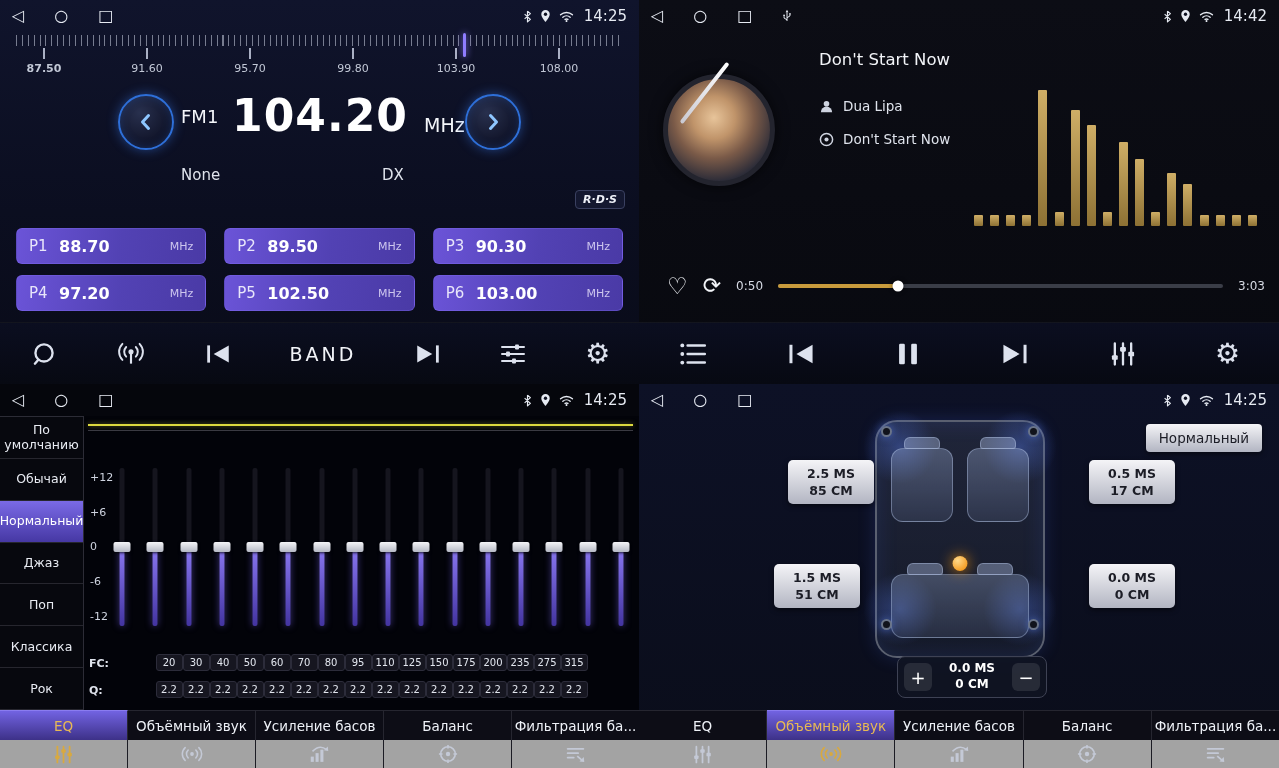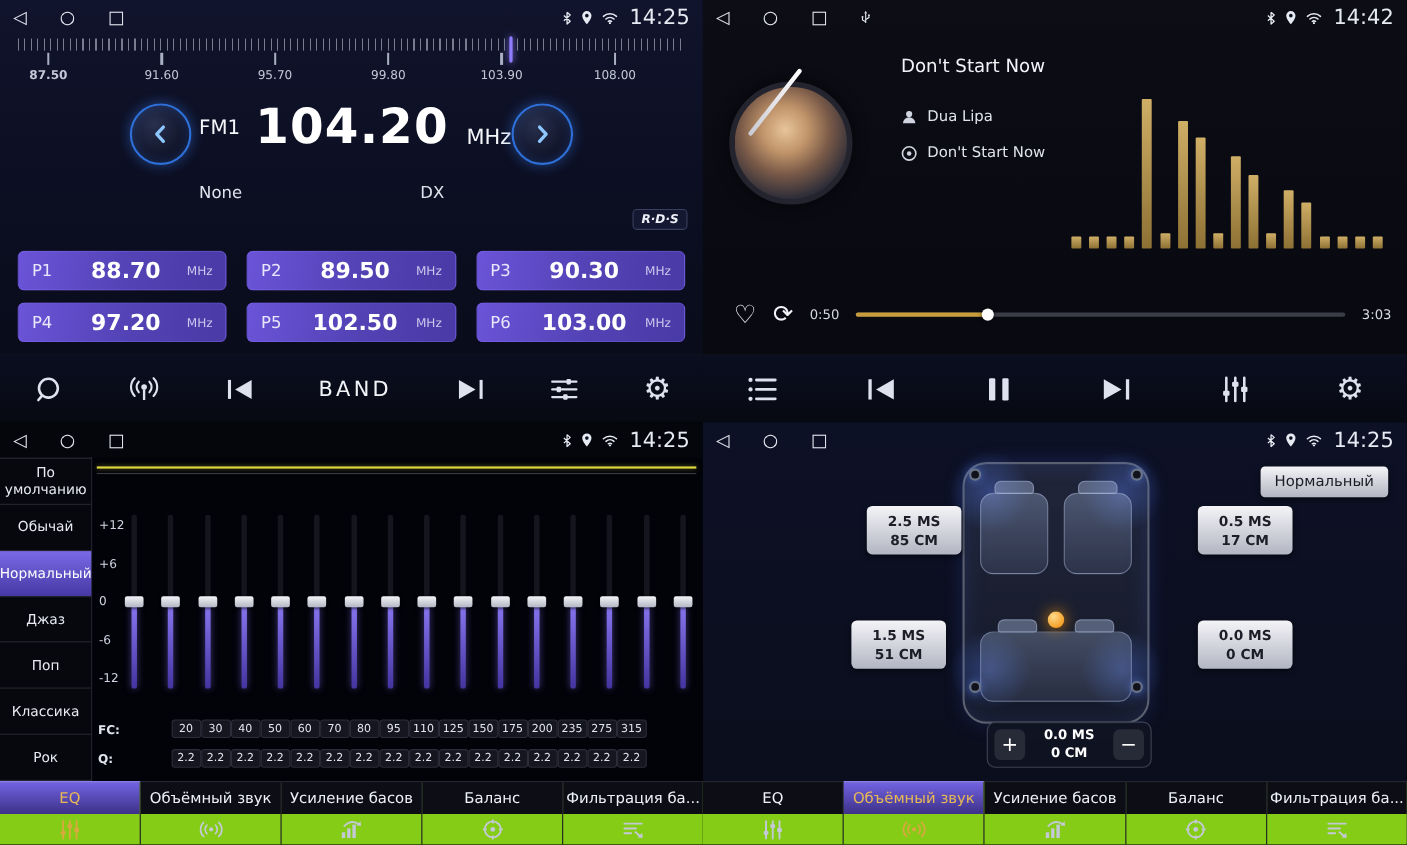--- a/index.html
+++ b/index.html
@@ -8,21 +8,21 @@
   .screen { position:relative; width:1279px; height:768px; display:grid;
             grid-template-columns:639px 640px; grid-template-rows:384px 384px; overflow:hidden; }
   .quad { position:relative; overflow:hidden; }
 
   
   .statusbar{position:absolute;top:0;left:0;right:0;height:32px;display:flex;align-items:center;padding:0 12px;z-index:5}
   .sb-left{display:flex;gap:30px;align-items:center;font-size:16px;color:#e6eaf2}
   .navg{cursor:pointer;line-height:1}
   .sb-right{margin-left:auto;display:flex;align-items:center;gap:8px;color:#e6eaf2}
   .sbic{display:flex;align-items:center}
-  .sb-time{font-size:19px;margin-left:2px}
+  .sb-time{font-size:15px;margin-left:2px}
 
   
   .q-radio{background:linear-gradient(180deg,#10142c 0%,#0b0e20 55%,#090b18 100%)}
   .freq-scale{position:absolute;left:0;right:0;top:32px;height:52px}
   .ticks-minor{position:absolute;left:16px;right:16px;top:3px;height:11px;
     background:repeating-linear-gradient(90deg,#8a8fa2 0 1px,transparent 1px 5.9px);opacity:.85}
   .ticks-major{position:absolute;left:16px;right:16px;top:16px;height:11px;
     background:repeating-linear-gradient(90deg,#aab0c4 0 2px,transparent 2px 103px);background-position-x:27px}
   .scale-label{position:absolute;top:30px;transform:translateX(-50%);font-size:11px;color:#c2c8d6}
   .freq-pointer{position:absolute;left:463px;top:1px;width:3px;height:24px;border-radius:2px;
@@ -38,21 +38,21 @@
   .freq-value{position:absolute;left:225px;top:90px;width:190px;text-align:center;font-size:44px;font-weight:700;letter-spacing:1px}
   .freq-unit{position:absolute;left:424px;top:114px;font-size:19px;color:#f4f6fa}
   .dx-label{position:absolute;left:382px;top:166px;font-size:15px;color:#dfe3ec}
   .rds-badge{position:absolute;right:14px;top:190px;font-size:11px;font-weight:bold;font-style:italic;
     padding:2px 7px;background:#141830;border:1px solid #3a4060;border-radius:4px;color:#eef1f8}
   .presets{position:absolute;left:16px;right:16px;top:228px;display:grid;
     grid-template-columns:repeat(3,1fr);gap:11px 18px}
   .preset{height:36px;border-radius:6px;display:flex;align-items:center;padding:0 12px;cursor:pointer;border:1px solid rgba(140,120,255,.28);
     background:linear-gradient(100deg,#6b54d8 0%,#5242b4 55%,#4a3aa6 100%);color:#fff;font-family:inherit}
   .p-label{font-size:15px;color:#e8e6fa;width:30px;text-align:left}
-  .p-freq{flex:1;text-align:center;font-size:20px;font-weight:600}
+  .p-freq{flex:1;text-align:left;font-size:16px;font-weight:600}
   .p-unit{font-size:11px;color:#cdc6ee}
   .toolbar{position:absolute;left:0;right:0;bottom:0;height:62px;display:flex;align-items:center;justify-content:space-around;
     background:linear-gradient(180deg,#0b0e20,#070912);border-top:1px solid rgba(255,255,255,.05)}
   .tbtn{background:none;border:0;color:#dde2ee;display:flex;align-items:center;justify-content:center;cursor:pointer;font-family:inherit}
   .band-btn{font-size:19px;letter-spacing:3px;color:#f2f4f8}
   .gear{font-size:28px;line-height:1}
 
   
   .q-player{background:linear-gradient(180deg,#0c0d15,#08090f)}
   .album{position:absolute;left:24px;top:74px;width:112px;height:112px;border-radius:50%;border:5px solid #23242e;
@@ -95,21 +95,21 @@
   .eq-knob{position:absolute;left:50%;transform:translateX(-50%);width:17px;height:10px;
     background:linear-gradient(180deg,#f4f4f7,#b4b8c4);border-radius:2px;box-shadow:0 1px 3px rgba(0,0,0,.8)}
   .row-label{position:absolute;left:5px;font-size:11px;font-weight:bold;color:#dfe3ec}
   .fc-lab{top:241px}.q-lab{top:268px}
   .val-row{position:absolute;left:28px;right:8px;display:flex;justify-content:center}
   .fc-pos{top:238px}.q-pos{top:265px}
   .val-box{width:27px;height:17px;display:flex;align-items:center;justify-content:center;font-size:10px;
     color:#e2e6ee;background:#161620;border:1px solid #2c2c3a;border-radius:3px}
 
   
-  .audio-tabs{position:absolute;left:0;right:0;bottom:0;height:58px;background:#84cc16;z-index:6}
+  .audio-tabs{position:absolute;left:0;right:0;bottom:0;height:58px;background:#a3a3a3;z-index:6}
   .tab-labels{display:flex;height:30px}
   .tab{flex:1;display:flex;align-items:center;justify-content:center;font-size:13.5px;color:#eef1f7;
     background:#0d0d16;border-right:1px solid #262630;border-top:1px solid #262630;cursor:pointer;white-space:nowrap;overflow:hidden}
   .tab:last-child{border-right:0}
   .tab.active{background:linear-gradient(180deg,#7263e2,#3d3188);color:#e8b954;border-top-color:#8a7cf0}
   .tab-icons{display:flex;height:28px}
   .ticon{flex:1;display:flex;align-items:center;justify-content:center;color:#c4c9d6;border-right:1px solid #1c1c24;cursor:pointer}
   .ticon:last-child{border-right:0}
   .ticon.active{color:#d9a93e}
 

